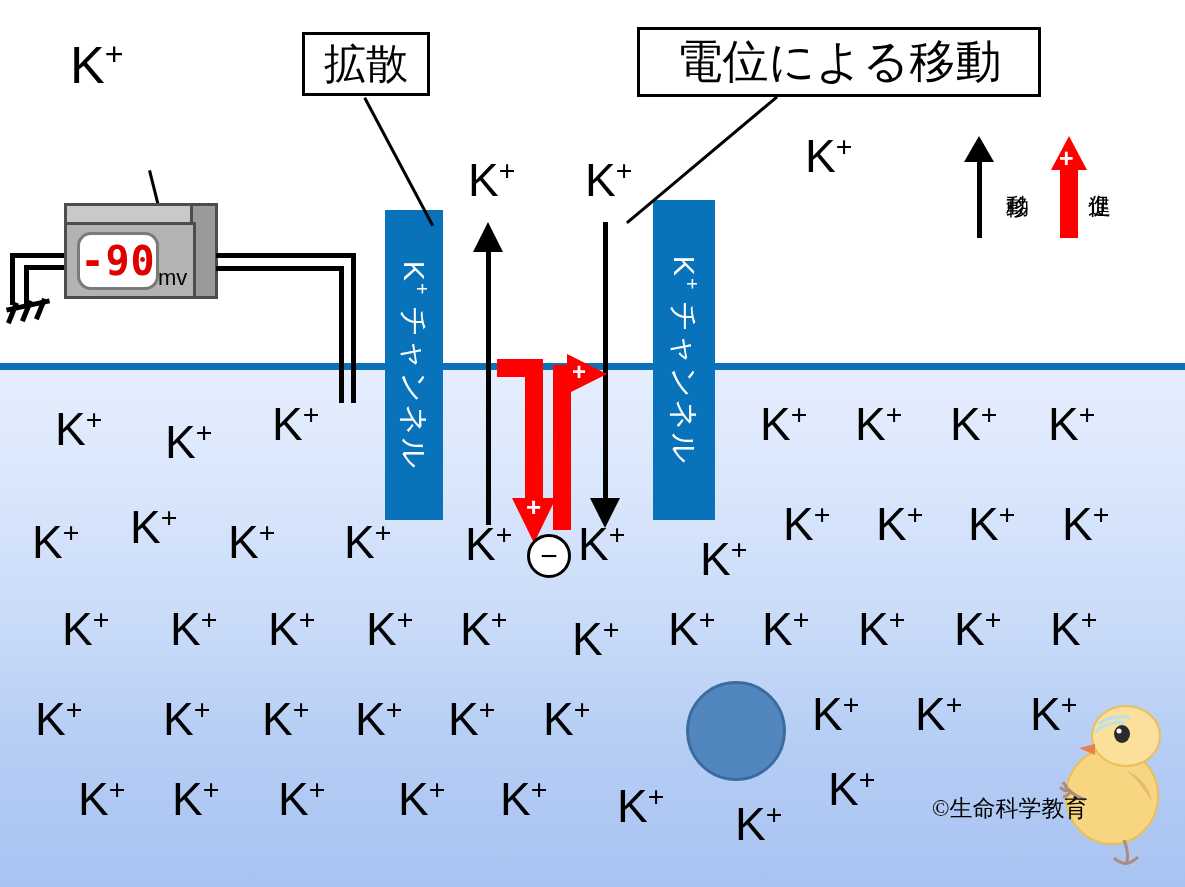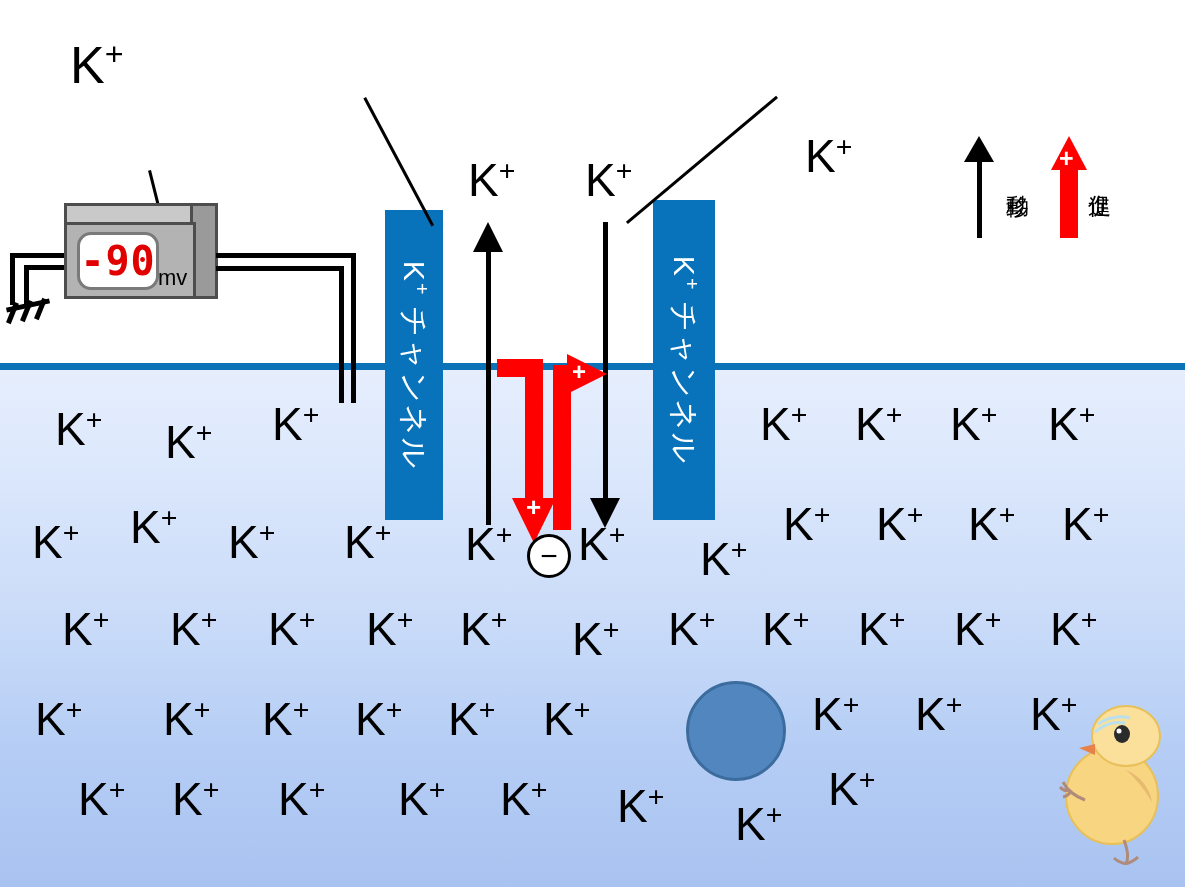--- a/index.html
+++ b/index.html
@@ -219,22 +219,28 @@
   <div class="rhead-down" style="left:512px;top:498px;"></div>
   <div class="plus-badge" style="left:526px;top:494px;font-size:26px;">+</div>
 
   <div class="red-seg" style="left:553px;top:365px;width:18px;height:165px;"></div>
   <div class="red-seg" style="left:553px;top:365px;width:28px;height:18px;"></div>
   <div class="rhead-right" style="left:567px;top:354px;"></div>
   <div class="plus-badge" style="left:572px;top:360px;font-size:24px;">+</div>
 
   <div class="neg-circle" style="left:527px;top:534px;width:44px;height:44px;">−</div>
 
+  <div class="callout" style="left:302px;top:32px;width:128px;height:64px;font-size:42px;">
+    <span>拡散</span>
+  </div>
   <div class="leader" style="left:366px;top:97px;width:145px;transform:rotate(62deg);"></div>
 
+  <div class="callout" style="left:637px;top:27px;width:404px;height:70px;font-size:46px;">
+    <span>電位による移動</span>
+  </div>
   <div class="leader" style="left:778px;top:98px;width:196px;transform:rotate(140deg);"></div>
 
   <div class="leader" style="left:151px;top:170px;width:68px;transform:rotate(76deg);"></div>
 
   <div class="wire" style="left:10px;top:253px;width:62px;height:5px;"></div>
   <div class="wire" style="left:10px;top:253px;width:5px;height:52px;"></div>
   <div class="wire" style="left:24px;top:265px;width:48px;height:5px;"></div>
   <div class="wire" style="left:24px;top:265px;width:5px;height:40px;"></div>
 
   <div class="wire" style="left:6px;top:303px;width:44px;height:5px;transform:rotate(-12deg);"></div>
@@ -273,14 +279,15 @@
     <ellipse cx="86" cy="36" rx="34" ry="30" fill="#FAE09A" stroke="#E8C05A" stroke-width="2"></ellipse>
     <path d="M55 32 q14 -12 30 -9 M58 24 q16 -10 32 -6" stroke="#BBE0EC" stroke-width="3" fill="none"></path>
     <ellipse cx="82" cy="34" rx="8" ry="9" fill="#2B2B2B"></ellipse>
     <ellipse cx="79" cy="31" rx="2.5" ry="2.5" fill="#fff"></ellipse>
     <path d="M55 44 l-16 4 l16 7 z" fill="#E8804A"></path>
     <path d="M86 70 q22 10 26 32 q-12 -20 -26 -32 z" fill="#E2B06C" opacity="0.75"></path>
     <path d="M45 100 q-16 -6 -22 -18 M30 90 q-6 2 -10 -3 M31 90 q-2 6 -8 7" stroke="#B08A7A" stroke-width="3" fill="none"></path>
     <path d="M84 140 q6 16 2 24 M86 164 q-8 -2 -12 -6 M86 164 q8 -3 12 -7" stroke="#B08A7A" stroke-width="3" fill="none"></path>
   </svg>
 
+  <div class="credit" style="left:932px;top:795px;">©生命科学教育</div>
 
 </div>
 
 </body></html>

